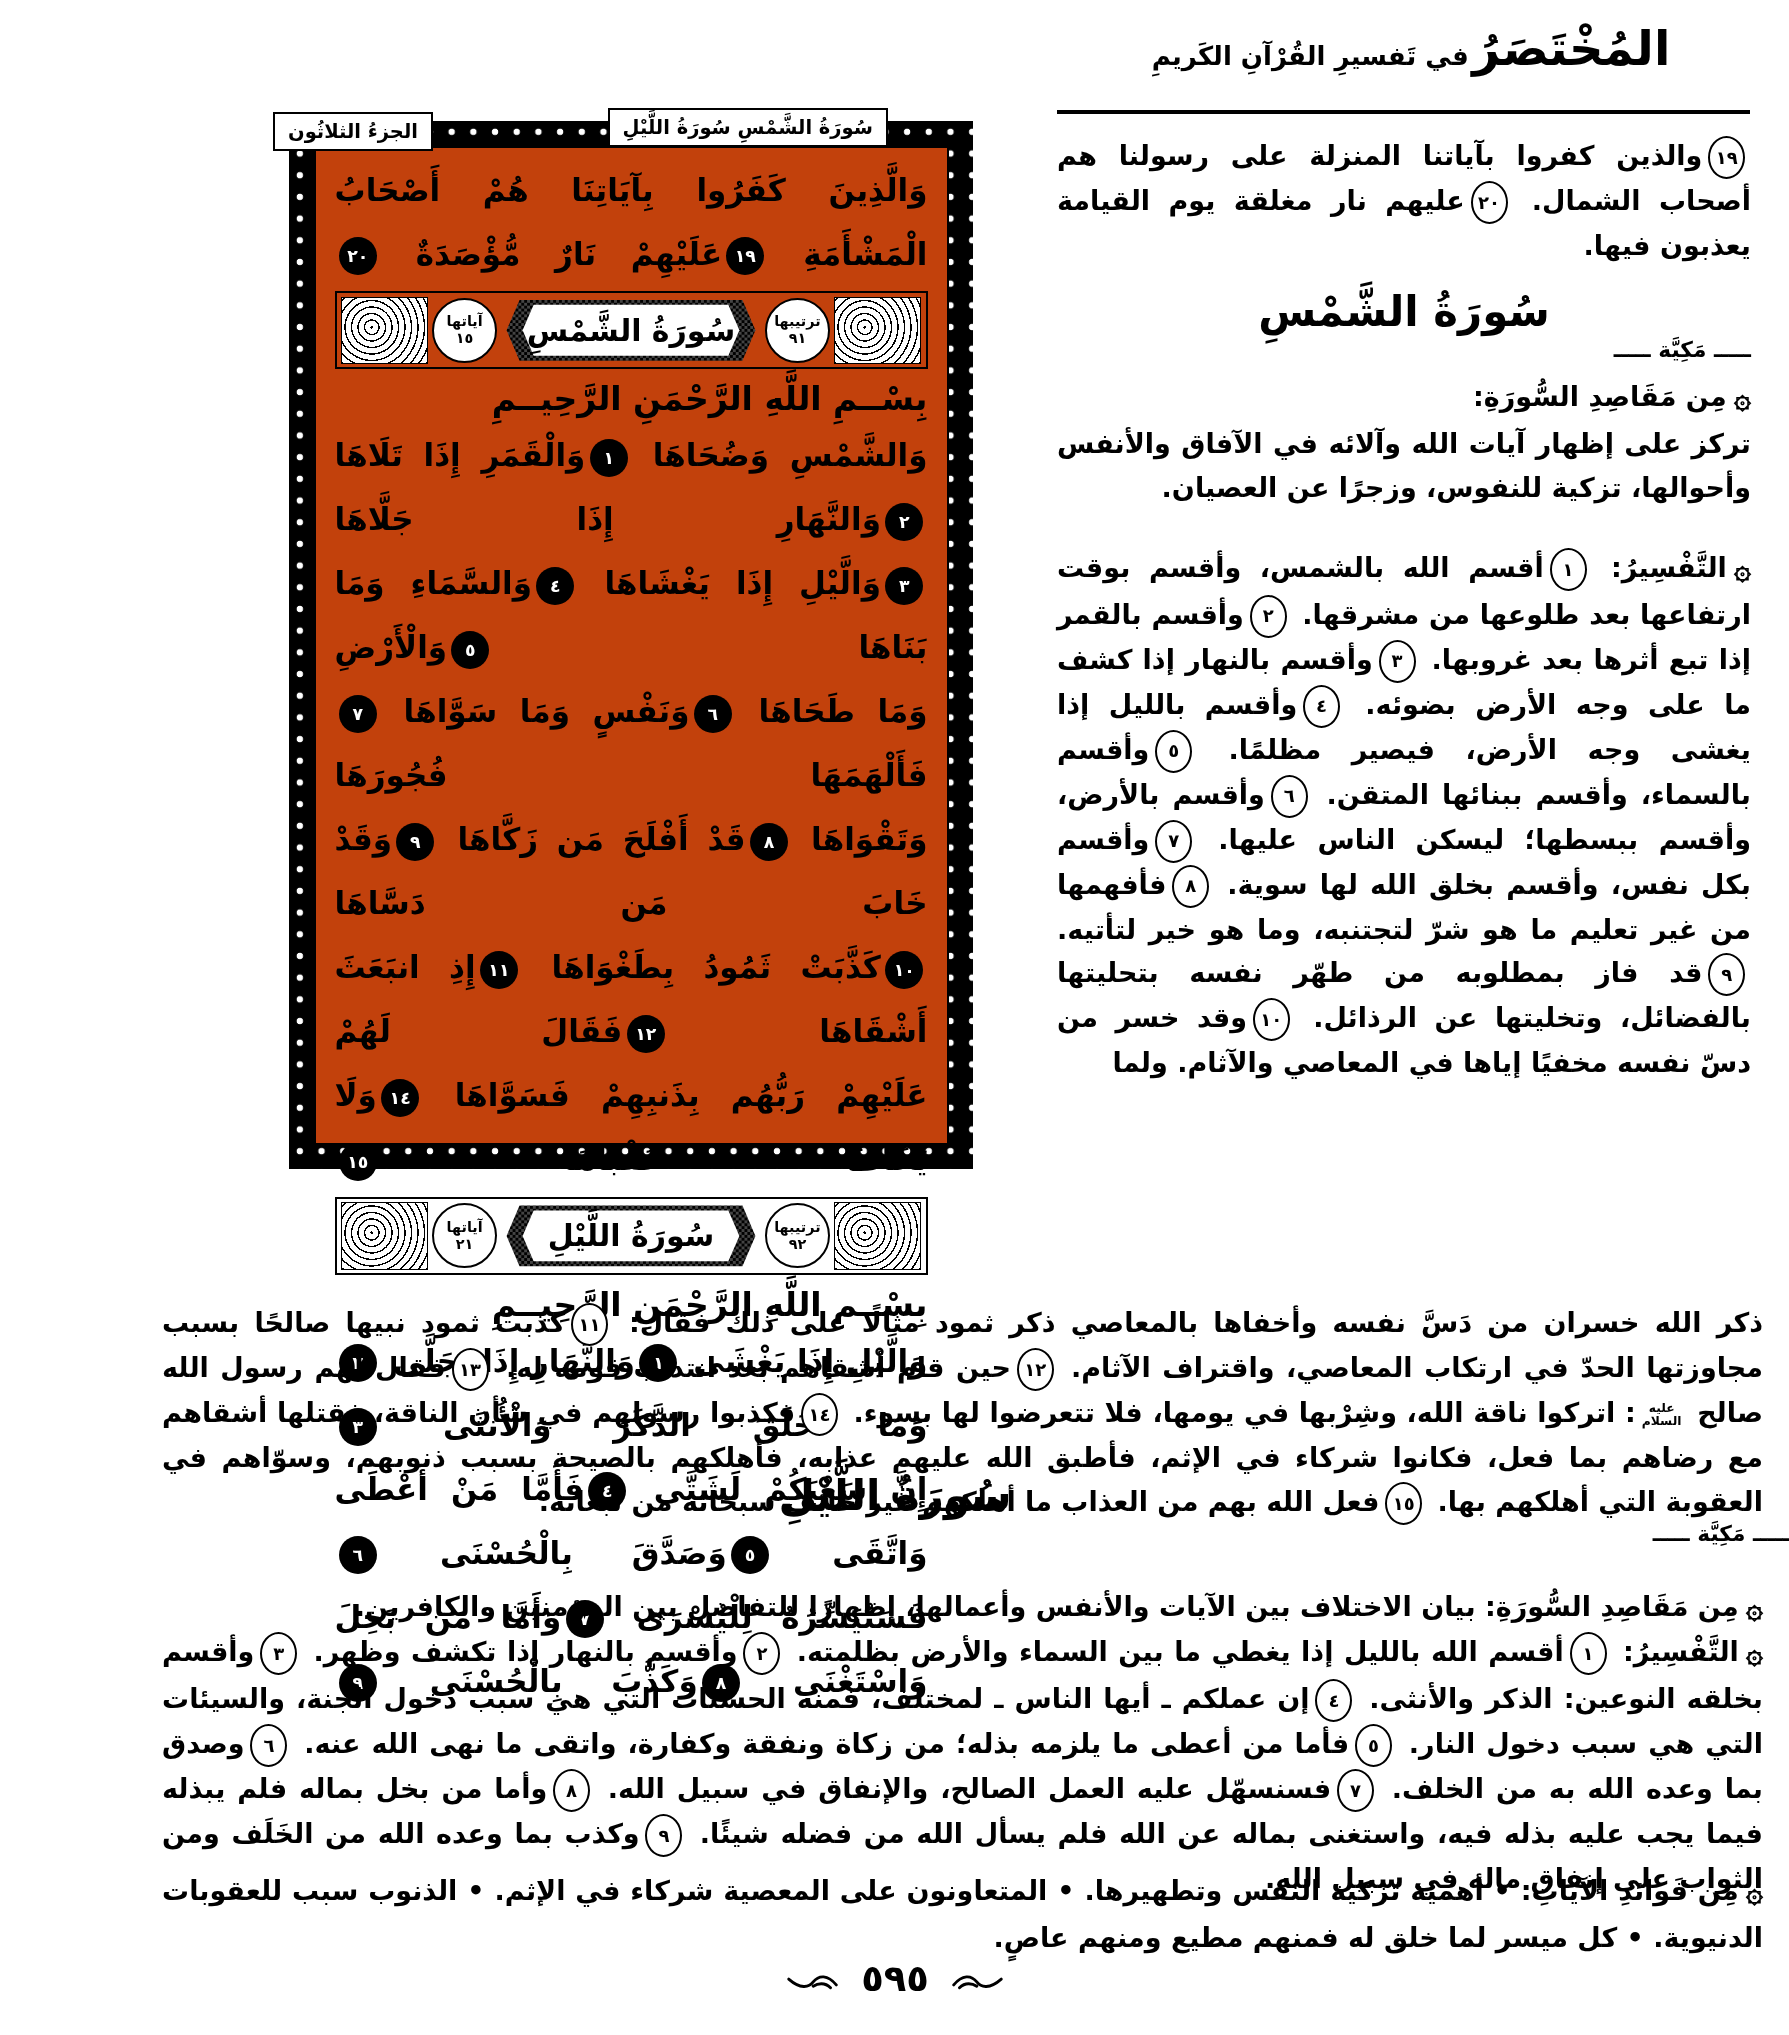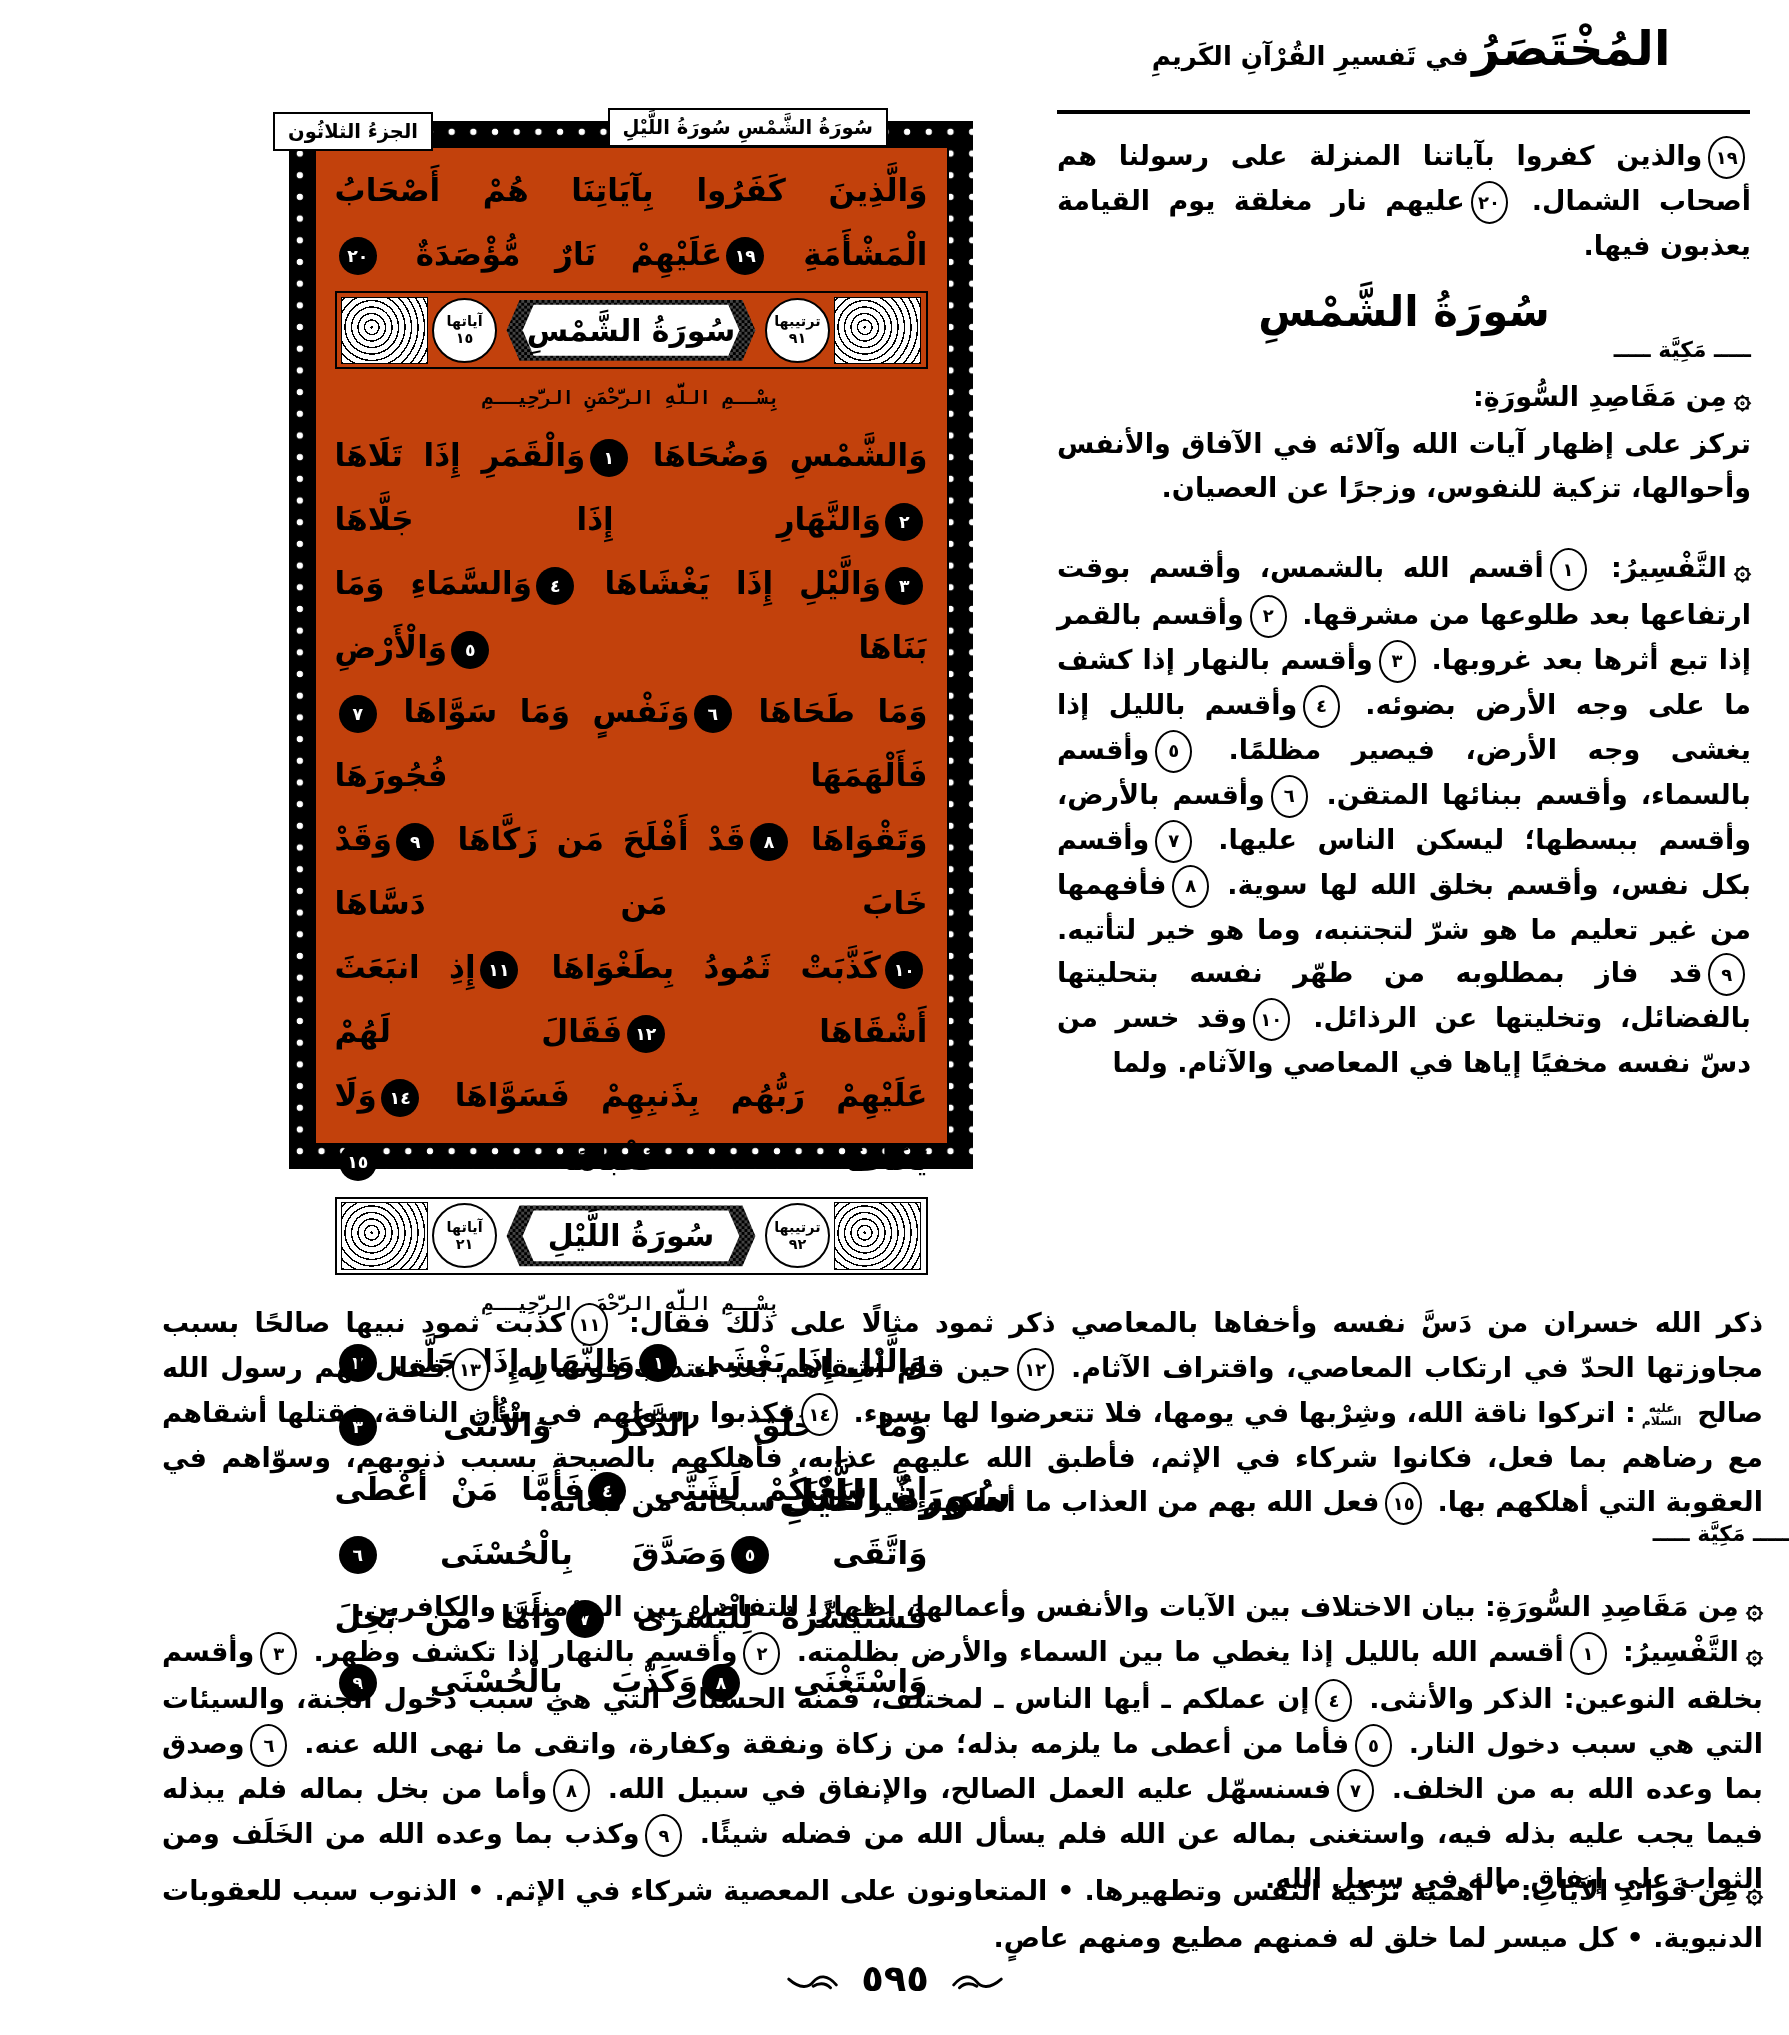--- a/index.html
+++ b/index.html
@@ -35,21 +35,21 @@
   .quran{font-weight:bold;}
   .quran-line{
     font-size:31px;line-height:64px;
     text-align:justify;text-align-last:justify;white-space:normal;
   }
   .vnum{
     display:inline-flex;align-items:center;justify-content:center;
     width:38px;height:38px;border-radius:50%;background:#000;color:#fff;
     font-size:17.3px;font-weight:bold;vertical-align:middle;margin:0 4.3px;
   }
-  .basmala{font-size:19px;font-weight:bold;text-align:center;line-height:48px;font-family:Liberation Mono, monospace;}
+  .basmala{font-size:33px;font-weight:bold;line-height:48px;}
   .surah-band{
     position:relative;height:78px;border:2.2px solid #000;margin:5.8px 0;
     display:flex;align-items:center;gap:4.3px;padding:4.3px;box-sizing:border-box;
   }
   .band-ornament{
     width:85px;height:100%;
     background:repeating-radial-gradient(circle at 35% 45%, #000 0 1.4px, #fff 1.4px 6.5px);
     border:0.7px solid #000;
   }
   .medallion{

